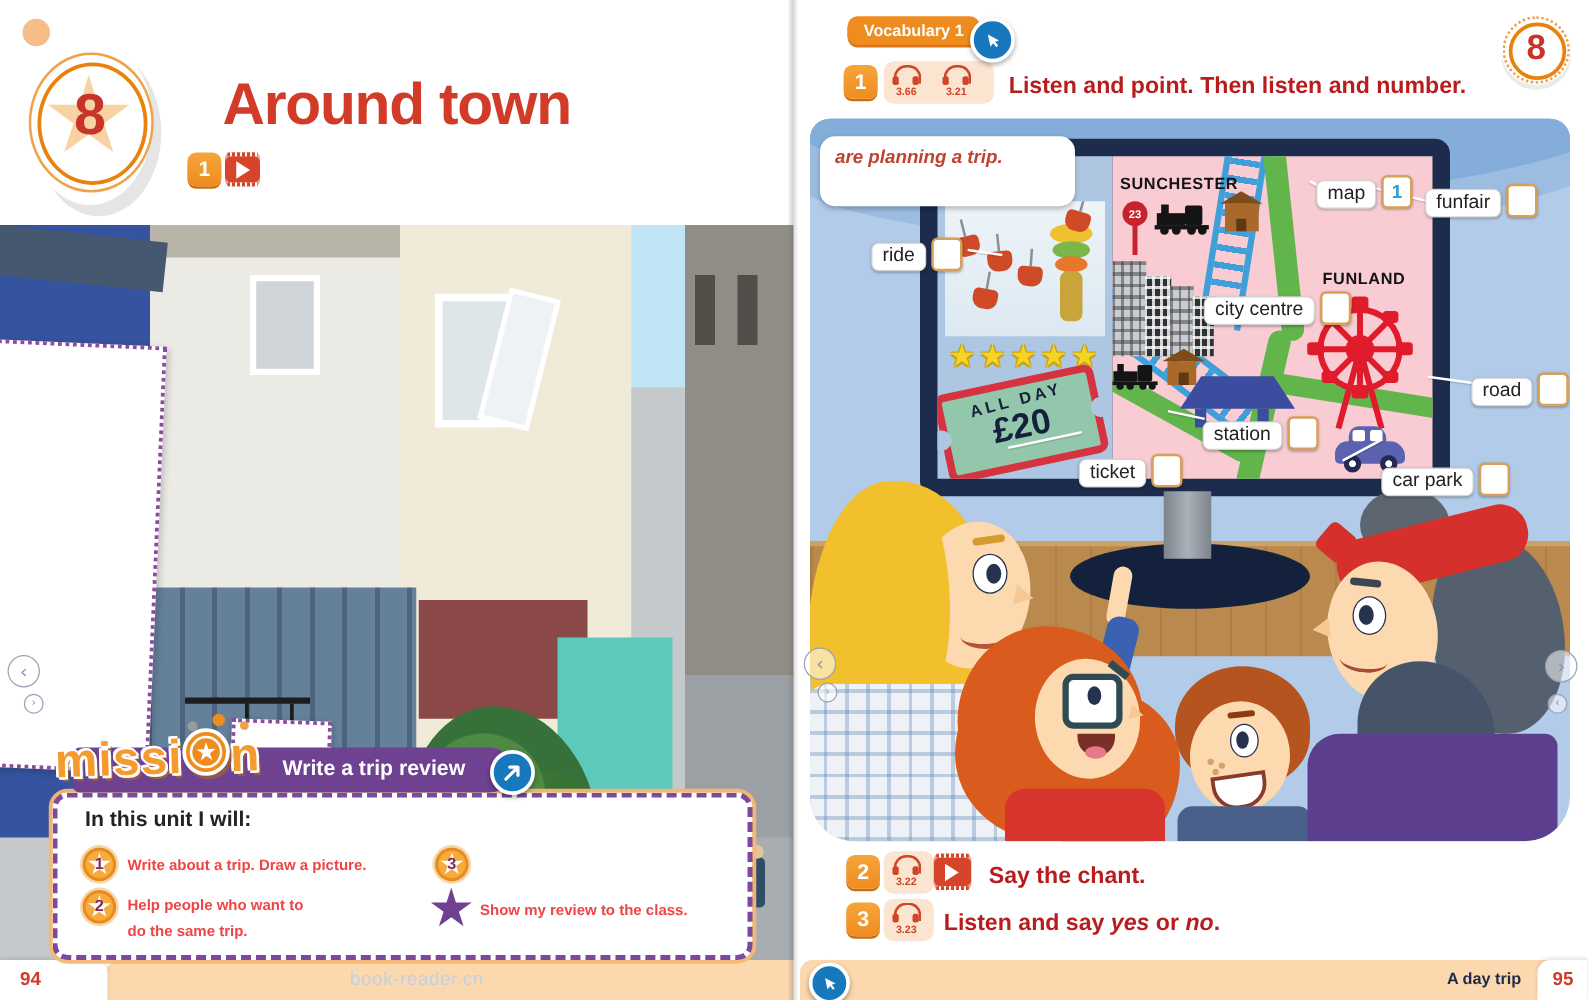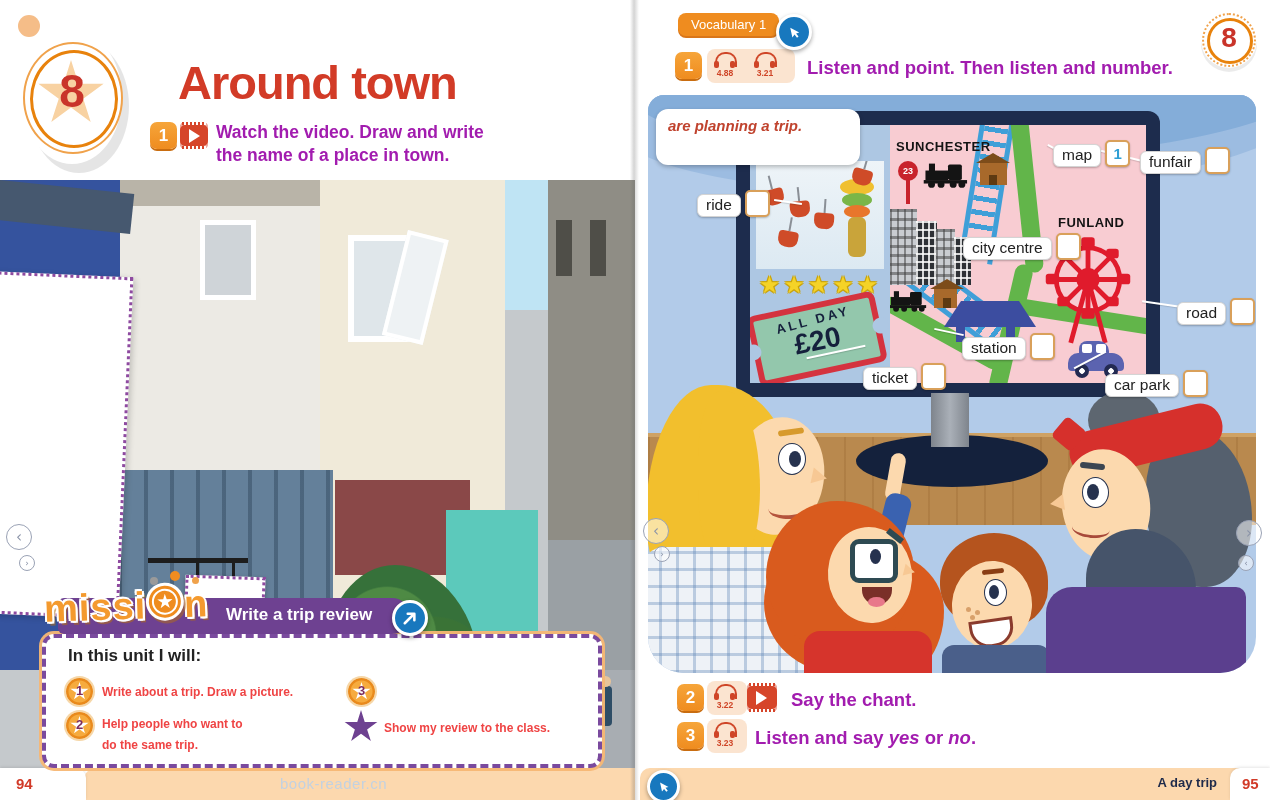--- a/index.html
+++ b/index.html
@@ -26,21 +26,21 @@
   .mini-badge{position:absolute;width:56px;height:56px;background:#fff;border-radius:50%;box-shadow:0 4px 0 rgba(0,0,0,.08);}
   .mini-badge .r1{position:absolute;left:6px;top:6px;width:40px;height:40px;border:3px solid #e8820c;border-radius:50%;}
   .mini-badge .r2{position:absolute;left:1px;top:1px;width:50px;height:50px;border:2px dotted #f0a24b;border-radius:50%;}
   .mini-badge .num{position:absolute;left:0;top:10px;width:56px;text-align:center;font-size:28px;font-weight:800;color:#c9342a;}
 
   
   .big-title{position:absolute;left:178px;top:55px;font-size:47px;font-weight:800;color:#d23b27;letter-spacing:-1px;}
   .act-num{position:absolute;width:27px;height:27px;background:linear-gradient(#f6a53a,#ef8c1f);
     border-radius:7px;color:#fff;font-size:17px;font-weight:800;display:flex;align-items:center;justify-content:center;
     box-shadow:0 2px 0 #c96d10;}
-  .act-text{position:absolute;font-size:17.5px;font-weight:800;color:#a21caf;line-height:23px;white-space:pre-line;}
+  .act-text{position:absolute;font-size:17.5px;font-weight:800;color:#b91c1c;line-height:23px;white-space:pre-line;}
 
   
   .film{position:absolute;background:#d6452a;border-radius:5px;
     box-shadow:inset 0 3px 0 rgba(255,255,255,.55),inset 0 -3px 0 rgba(255,255,255,.55);}
   .film::before{content:"";position:absolute;left:2px;right:2px;top:0;height:3px;
     background:repeating-linear-gradient(90deg,#d6452a 0 2px,#fff 2px 4px);}
   .film::after{content:"";position:absolute;left:2px;right:2px;bottom:0;height:3px;
     background:repeating-linear-gradient(90deg,#d6452a 0 2px,#fff 2px 4px);}
   .film .play{position:absolute;left:9px;top:7px;width:0;height:0;
     border-left:11px solid #fff;border-top:7px solid transparent;border-bottom:7px solid transparent;}
@@ -84,21 +84,21 @@
 
   
   .peach-bar{position:absolute;top:768px;height:32px;background:#fcd8ae;}
   .page-tab{position:absolute;top:768px;height:32px;background:#fff;box-shadow:0 -1px 3px rgba(0,0,0,.10);}
   .page-num{font-size:15px;font-weight:700;color:#d13a28;}
   .watermark{position:absolute;top:775px;font-size:15px;color:#c2d1e1;letter-spacing:.5px;}
   .section-name{position:absolute;font-size:13px;font-weight:800;color:#1e2a4a;}
 
   
   .vocab-tab{position:absolute;left:43px;top:13px;padding:4px 13px;background:#ef8c1f;border-radius:8px;
-    color:#fff;font-size:13px;font-weight:400;box-shadow:0 2px 0 #d9761a;}
+    color:#fff;font-size:13px;font-weight:700;box-shadow:0 2px 0 #d9761a;}
   #illustration{position:absolute;left:13px;top:95px;width:608px;height:578px;background:#b2cbe9;
     border-radius:16px 16px 36px 36px;overflow:hidden;}
   .wave1{position:absolute;left:-30px;top:-34px;width:700px;height:100px;background:#84add9;
     border-radius:0 0 48% 52%/0 0 70px 95px;transform:rotate(-2deg);}
   .wave2{position:absolute;left:-30px;top:-30px;width:700px;height:128px;background:#9cbce1;
     border-radius:0 0 52% 48%/0 0 90px 70px;transform:rotate(-1deg);z-index:0;}
 
   
   #monitor{position:absolute;left:88px;top:16px;width:424px;height:286px;background:#1d2c4d;border-radius:12px;z-index:2;}
   #panel{position:absolute;left:14px;top:14px;width:140px;height:258px;background:#adc7e3;overflow:hidden;}
@@ -197,22 +197,20 @@
     <div class="star star-shape"></div>
     <div class="num">8</div>
   </div>
 
   <div class="big-title">Around town</div>
 
   <div class="act-num" style="left:150px;top:122px;">1</div>
   <div class="film" style="left:180px;top:122px;width:28px;height:27px;">
       <div class="play"></div>
     </div>
-  <div class="act-text" style="left:216px;top:121px;">Watch the video. Draw and write
-the name of a place in town.</div>
 
   <div id="photo">
     <div class="ph" style="left:480px;top:0;width:155px;height:130px;background:#bfe4f4;"></div>
     <div class="ph" style="left:90px;top:0;width:248px;height:520px;background:#eceae4;"></div>
     <div class="ph" style="left:96px;top:0;width:236px;height:26px;background:#b9b4a8;"></div>
     <div class="ph" style="left:200px;top:40px;width:46px;height:70px;background:#cfd4d8;border:5px solid #fff;"></div>
     <div class="ph" style="left:320px;top:0;width:185px;height:430px;background:#f0ead9;"></div>
     <div class="ph" style="left:348px;top:55px;width:58px;height:95px;background:#dfe6ea;border:6px solid #fff;"></div>
     <div class="ph" style="left:408px;top:50px;width:34px;height:100px;background:#eef2f4;border:4px solid #fff;transform:rotate(14deg);transform-origin:left top;"></div>
     <div class="ph" style="left:335px;top:300px;width:135px;height:95px;background:#8a4848;"></div>
@@ -305,21 +303,21 @@
     <div class="r2"></div>
       <div class="r1"></div>
     <div class="num">8</div>
   </div>
 
   <div class="act-num" style="left:40px;top:52px;">1</div>
   <div class="audio-pill" style="left:72px;top:49px;width:88px;height:34px;"></div>
   <div class="hp" style="left:78px;top:52px;">
     <span class="arc"></span>
       <span class="cups"></span>
-    <span class="n">4.88</span>
+    <span class="n">3.66</span>
   </div>
   <div class="hp" style="left:118px;top:52px;">
     <span class="arc"></span>
       <span class="cups"></span>
     <span class="n">3.21</span>
   </div>
   <div class="act-text" style="left:172px;top:56px;font-size:18.5px;">Listen and point. Then listen and number.</div>
 
   <div id="illustration">
     <div class="wave2"></div>

